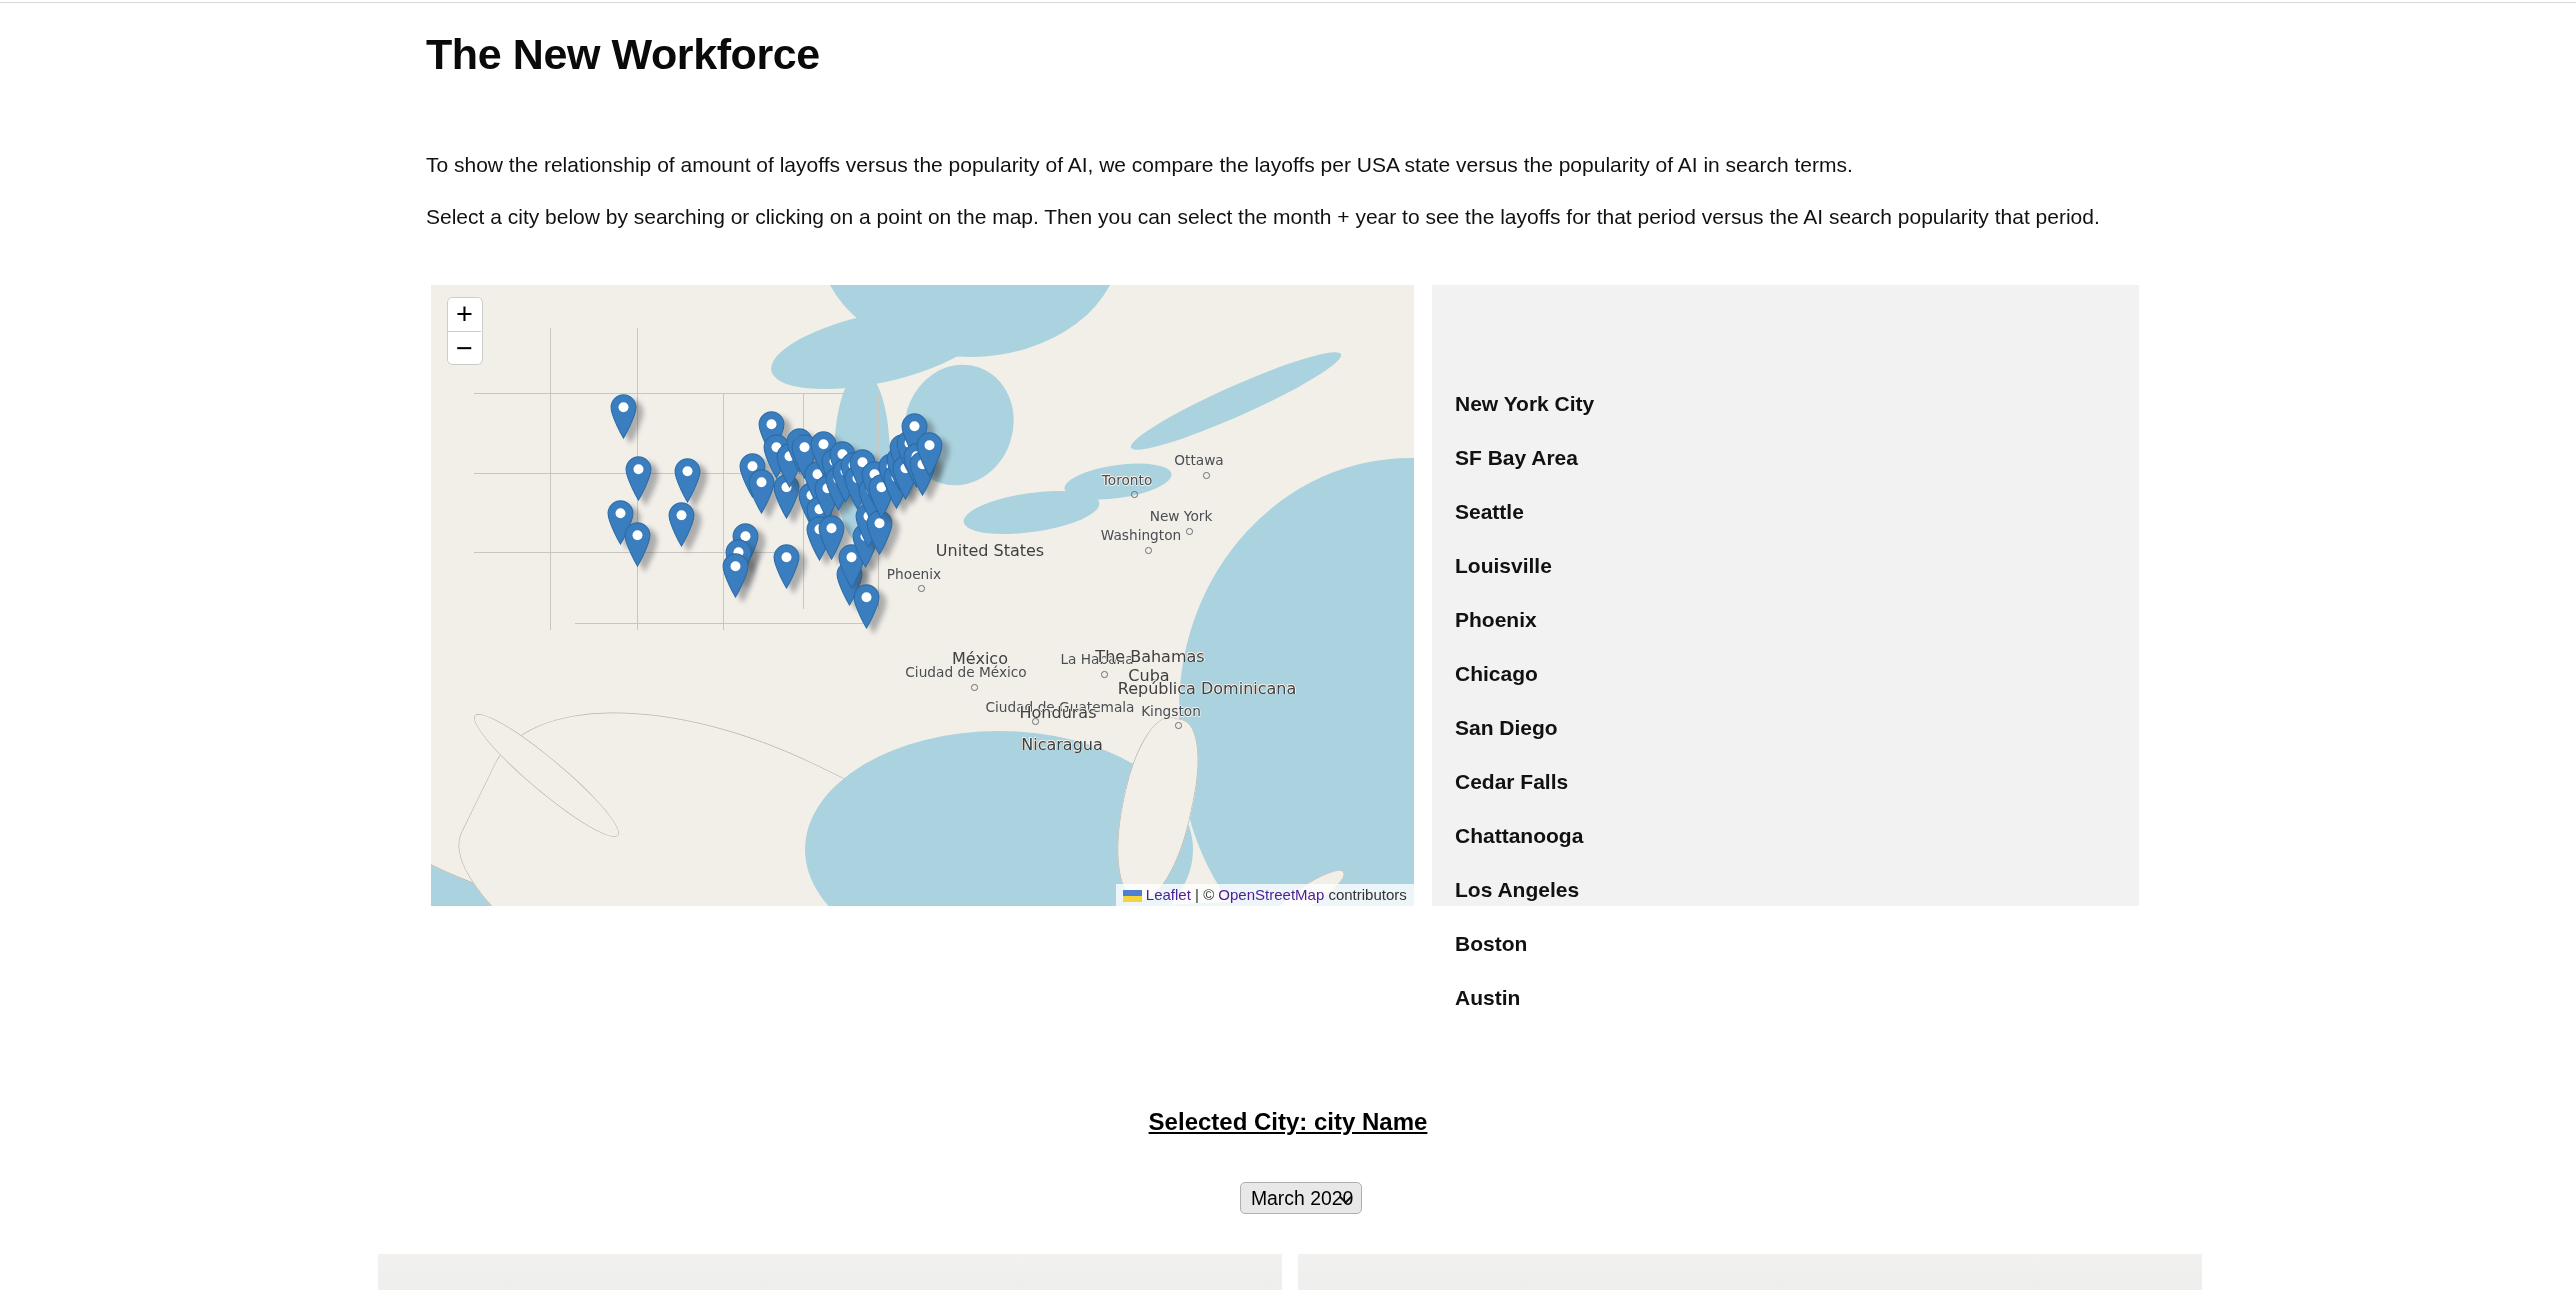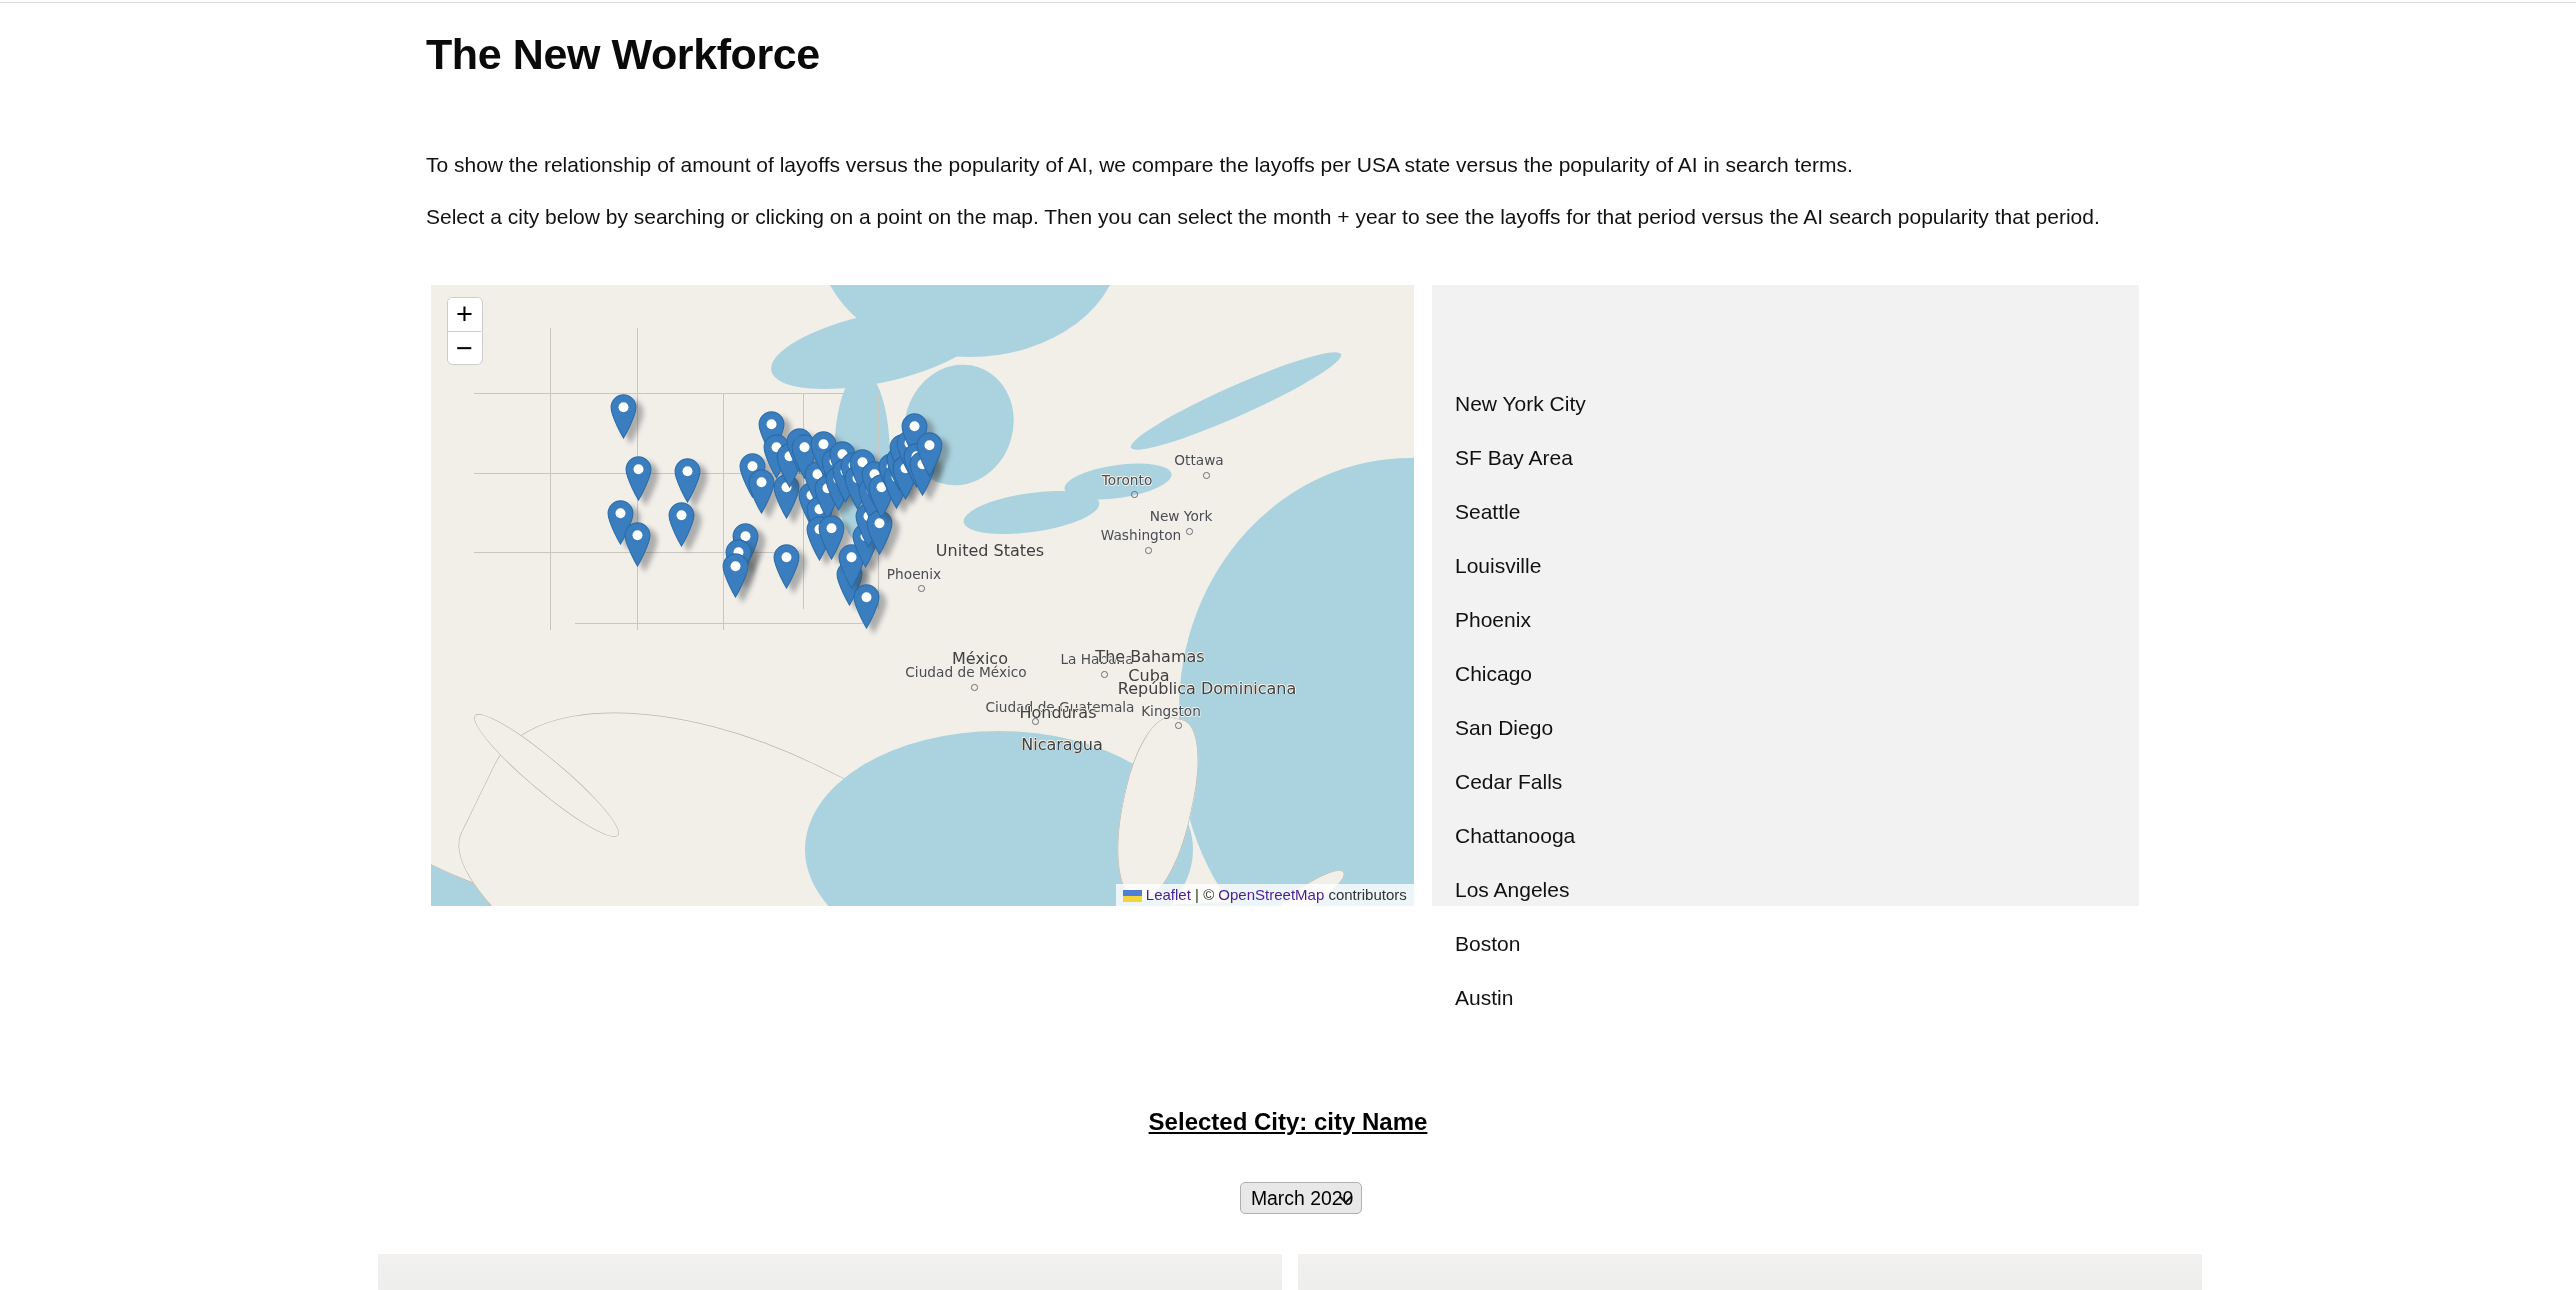--- a/index.html
+++ b/index.html
@@ -249,20 +249,21 @@
     list-style: none;
   }
   .city-item {
     font-size: 21px;
     line-height: 1;
     color: #111;
     padding: 0;
     margin: 0 9px 33px 0;
     cursor: pointer;
     width: max-content;
+    font-weight: bold;
   }
 
   
   .selected-city {
     position: absolute;
     left: 0; top: 1108px;
     width: 2576px;
     text-align: center;
     font-size: 24px;
     font-weight: 700;

